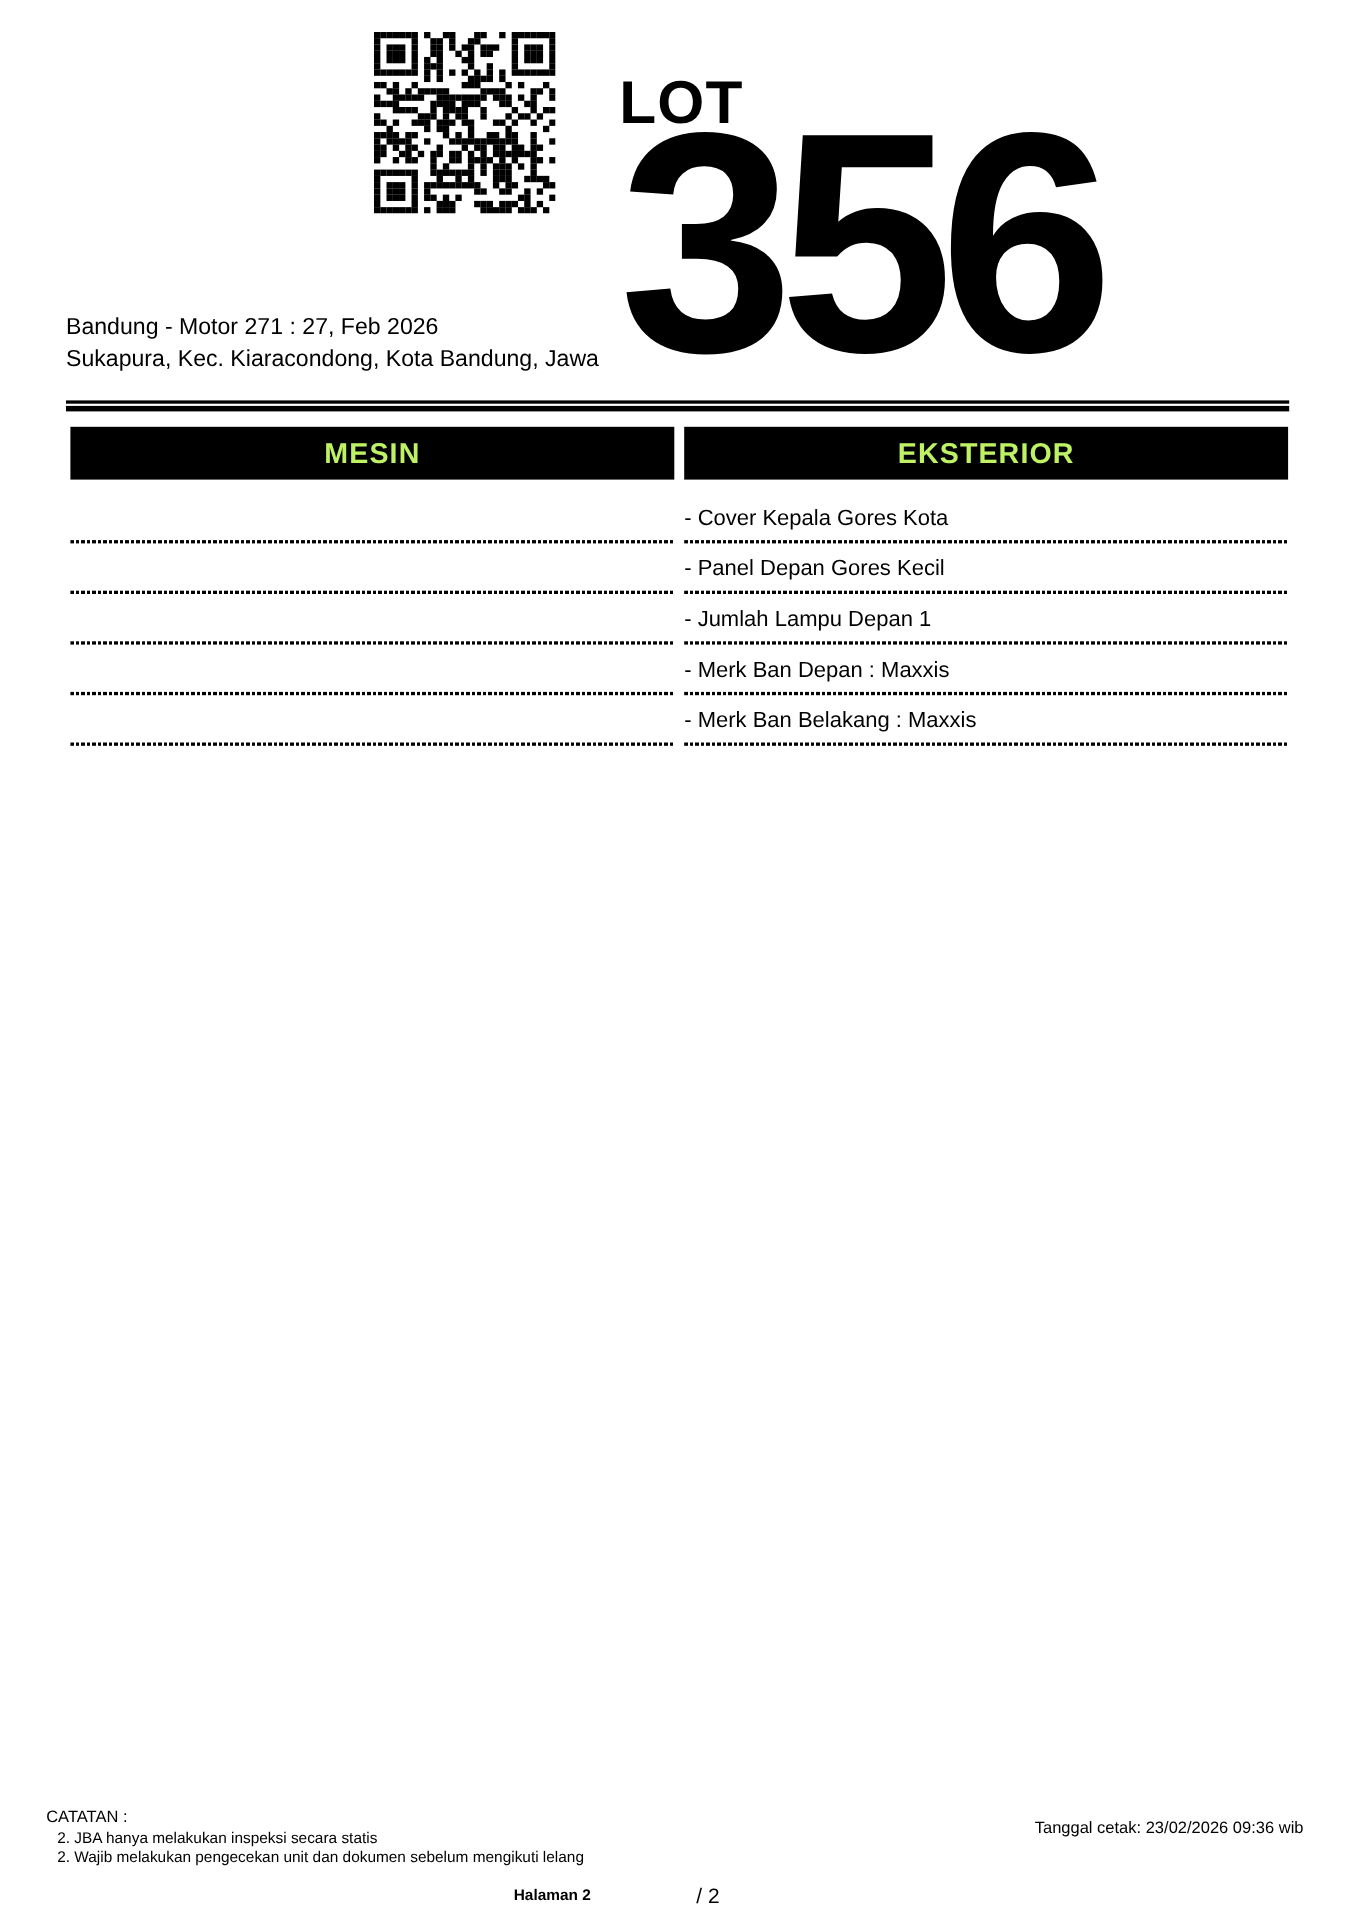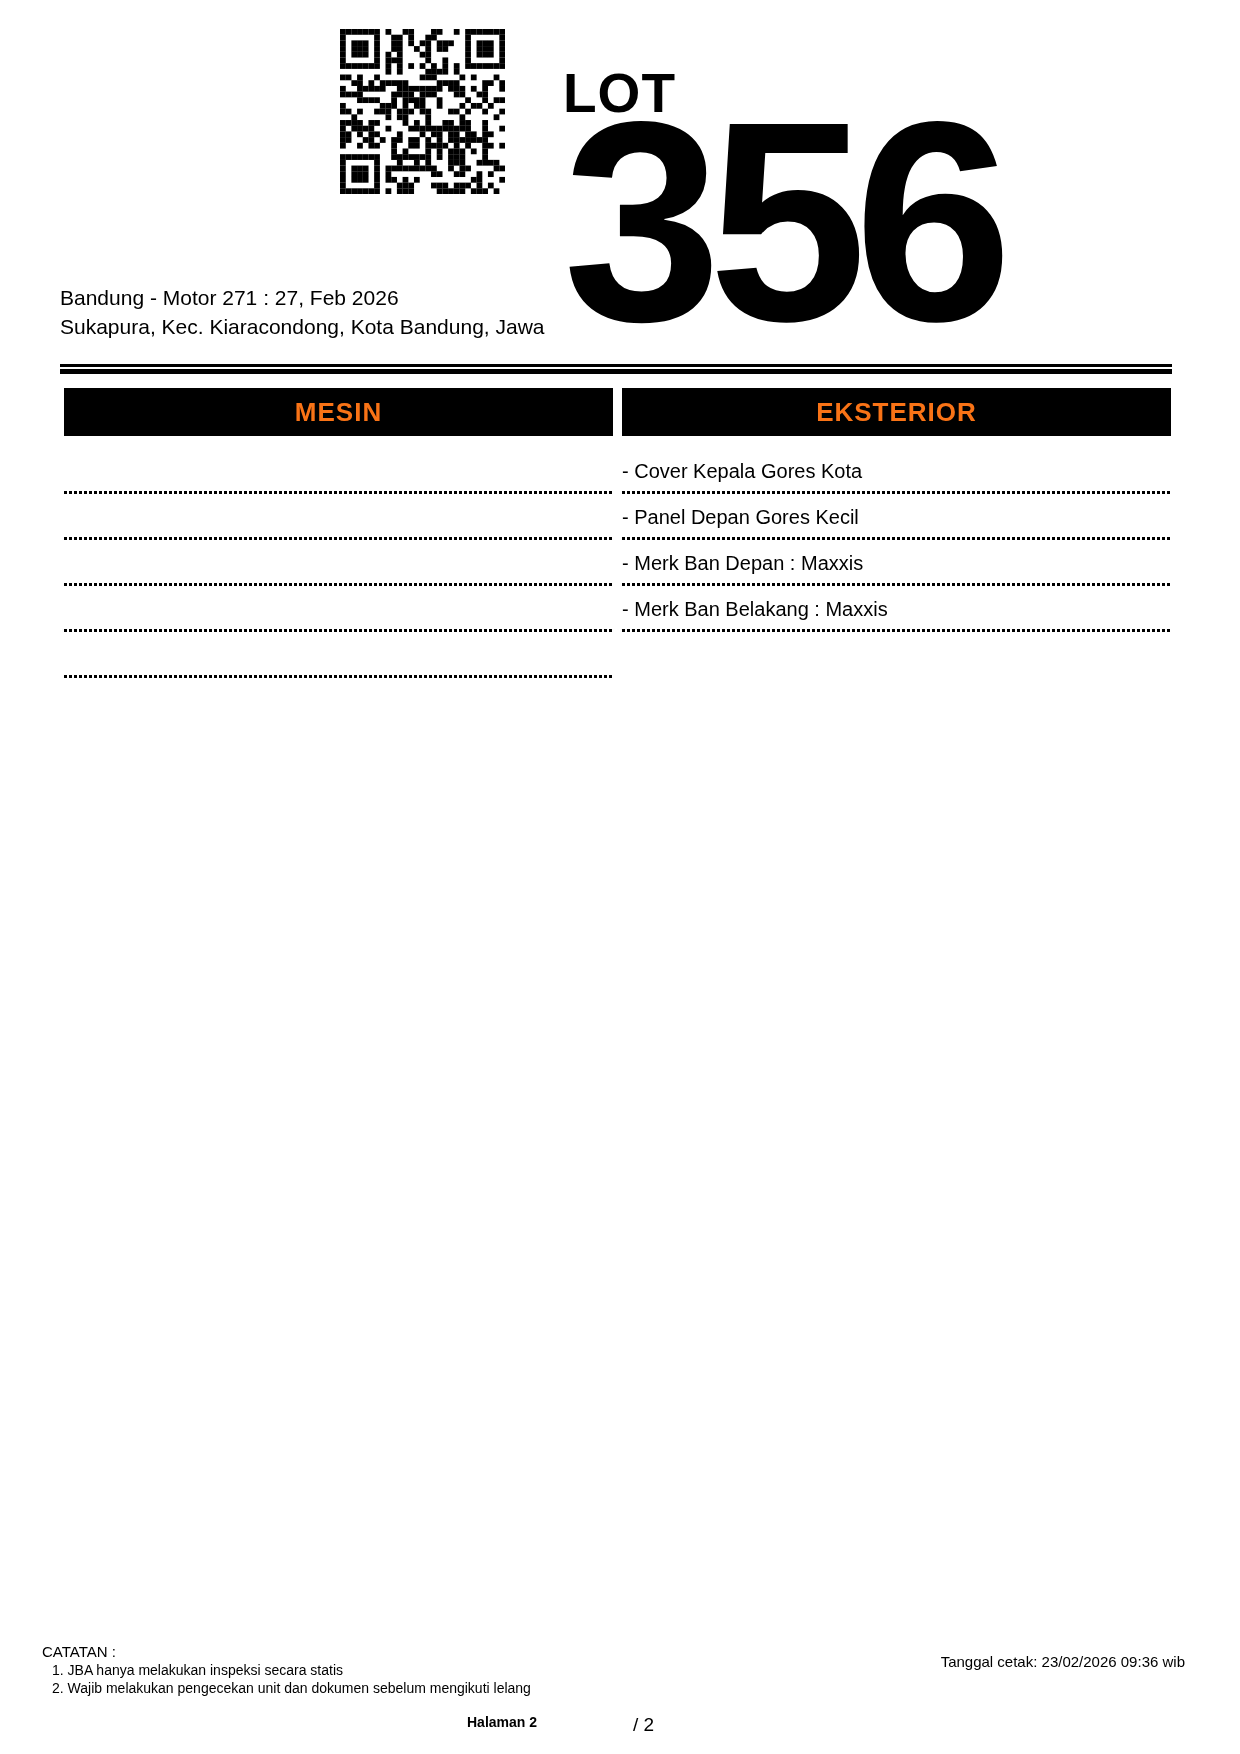--- a/index.html
+++ b/index.html
@@ -28,21 +28,21 @@
   #double-rule {
     left:60px; top:364px; width:1112px; height:10px;
     border-top:3px solid #000; border-bottom:5px solid #000;
     background:#fff;
   }
 
   
   #cond-table { left:64px; top:388px; width:1107px; display:flex; gap:9px; }
   .col { width:549px; }
   .col-header {
-    height:48px; background:#000; color:#f97316;
+    height:48px; background:#000; color:#bef264;
     font-size:26px; font-weight:bold; letter-spacing:1px;
     display:flex; align-items:center; justify-content:center;
   }
   .col-spacer { height:12px; }
   .row {
     height:46px;
     display:flex; align-items:center;
     font-size:20px;
     background:
       repeating-linear-gradient(90deg, #000 0 3px, transparent 3px 5px)
@@ -505,26 +505,27 @@
     <div class="row"></div>
     <div class="row"></div>
     <div class="row"></div>
     <div class="row"></div>
   </div>
   <div class="col">
     <div class="col-header">EKSTERIOR</div>
     <div class="col-spacer"></div>
     <div class="row">- Cover Kepala Gores Kota</div>
     <div class="row">- Panel Depan Gores Kecil</div>
+    <div class="row">- Jumlah Lampu Depan 1</div>
     <div class="row">- Merk Ban Depan : Maxxis</div>
     <div class="row">- Merk Ban Belakang : Maxxis</div>
   </div>
 </div>
 
 <div class="abs" id="catatan">
   <div>CATATAN :</div>
-  <div class="note">1. JBA hanya melakukan inspeksi secara statis</div>
+  <div class="note">2. JBA hanya melakukan inspeksi secara statis</div>
   <div class="note">2. Wajib melakukan pengecekan unit dan dokumen sebelum mengikuti lelang</div>
 </div>
 
 <div class="abs" id="footer-page">Halaman 2</div>
 <div class="abs" id="footer-total">/ 2</div>
 <div class="abs" id="footer-print">Tanggal cetak: 23/02/2026 09:36 wib</div>
 
 </body></html>

